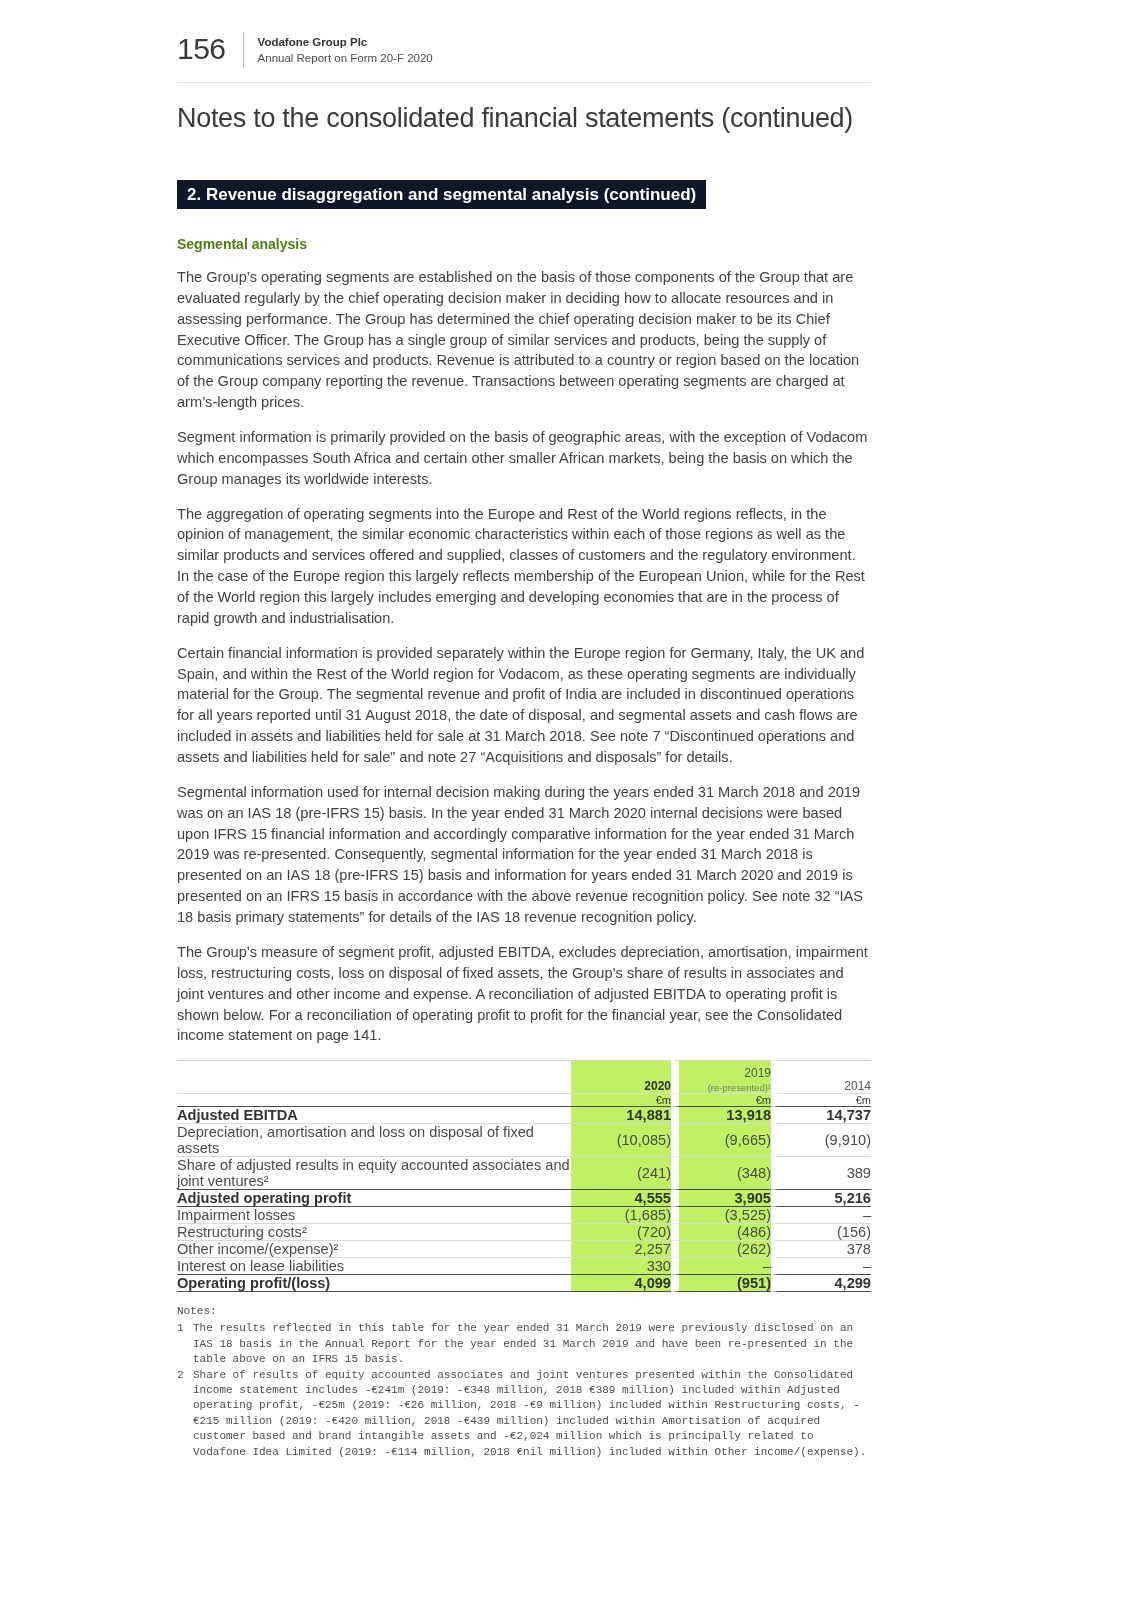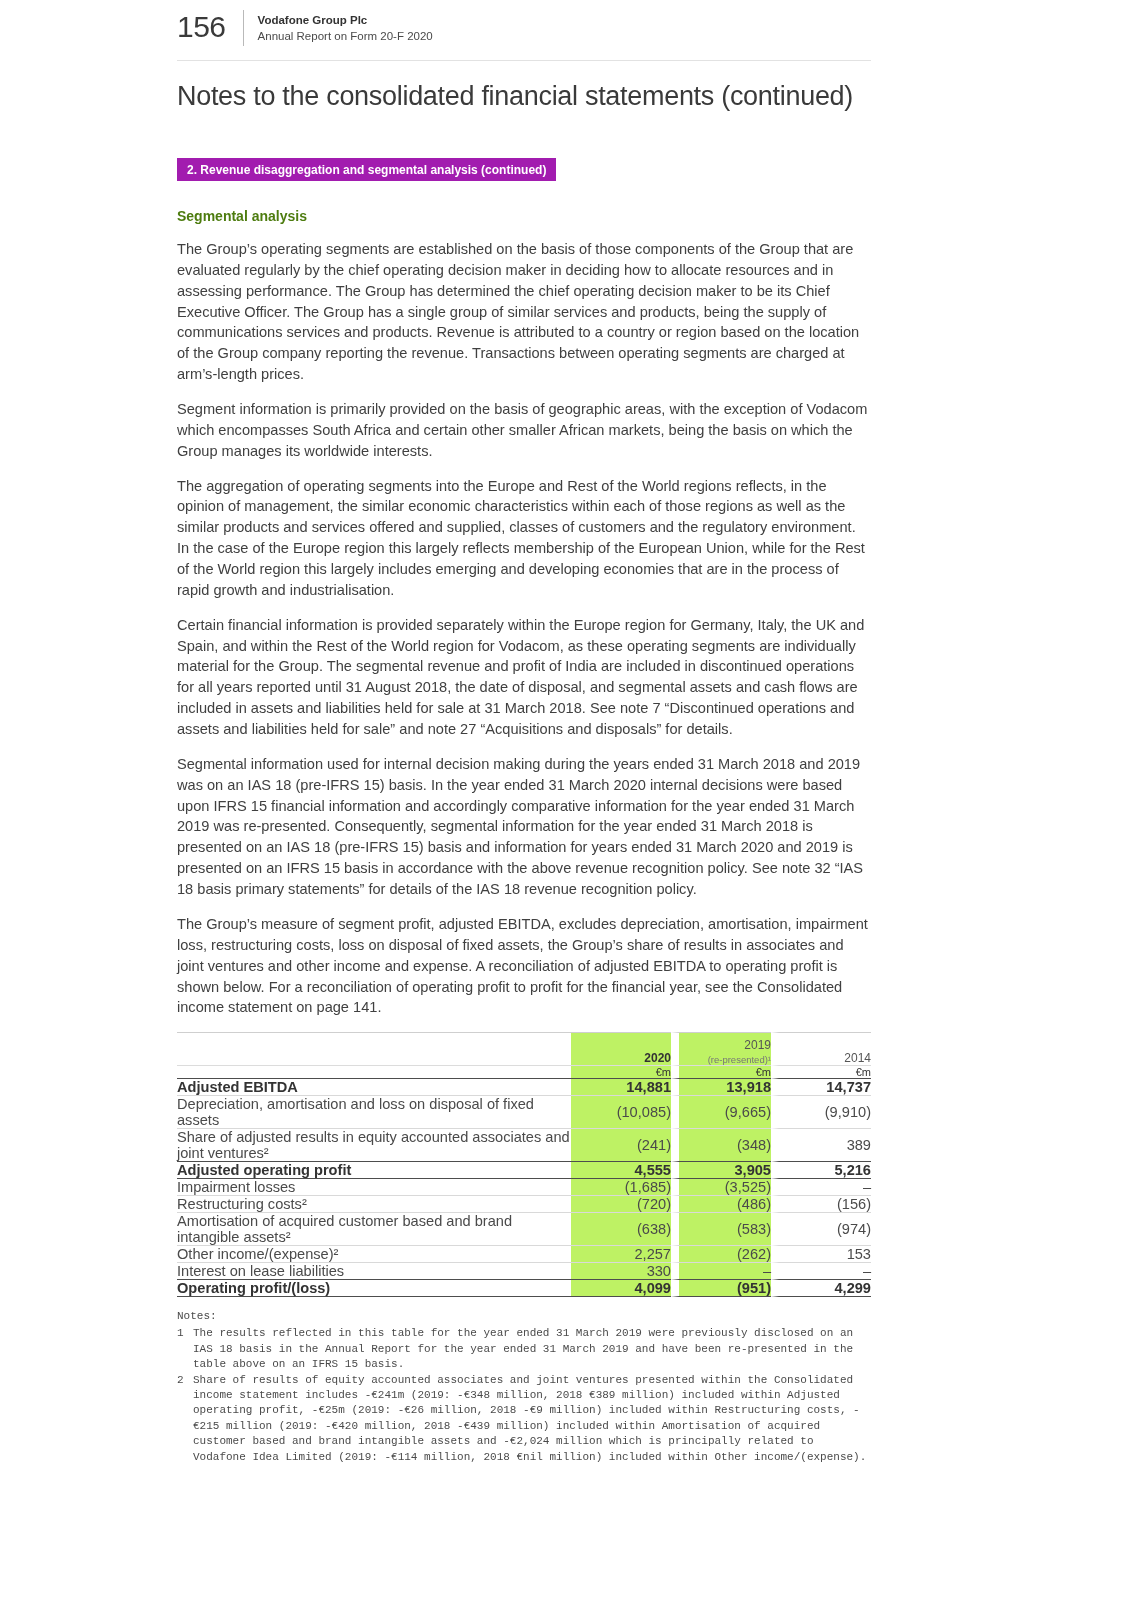--- a/index.html
+++ b/index.html
@@ -1,37 +1,37 @@
 <!DOCTYPE html>
 <html><head>
 <meta charset="utf-8">
 <style>
   * { box-sizing: border-box; }
   html, body { margin: 0; padding: 0; background: #ffffff; }
   body { font-family: "Liberation Sans", sans-serif; color: #4a4a4a; }
   .page {
     width: 908px; min-height: 1606px; margin: 0 auto; background: #fff;
-    padding: 10px 151px 40px 63px; position: relative;
+    padding: 32px 151px 40px 63px; position: relative;
   }
 
   
   .header { display: flex; align-items: flex-start; padding-bottom: 14px; border-bottom: 1px solid #e2e2e2; }
   .page-num { font-size: 30px; color: #3a3a3a; line-height: 1; padding-top: 2px; letter-spacing: -0.5px; }
   .header-divider { width: 1px; height: 36px; background: #b9b9b9; margin: 0 14px 0 17px; }
   .header-meta { padding-top: 3px; font-size: 11.5px; line-height: 1.35; }
   .header-company { font-weight: bold; color: #333; }
   .header-report { color: #4a4a4a; }
 
   
   .doc-title { font-size: 27px; font-weight: 400; color: #3a3a3a; letter-spacing: -0.3px; margin: 20px 0 0 0; }
 
   
   .section-badge {
-    display: inline-block; background: #a21caf; color: #fff;
-    font-size: 12px; font-weight: bold; padding: 5px 10px 4px 10px; margin-top: 46px;
+    display: inline-block; background: #0f172a; color: #fff;
+    font-size: 17px; font-weight: bold; padding: 5px 10px 4px 10px; margin-top: 46px;
   }
 
   
   .section-heading { color: #4d7c0f; font-size: 14px; font-weight: bold; margin: 27px 0 15px 0; }
 
   
   .body-copy p { font-size: 14.6px; line-height: 1.43; margin: 0 0 14px 0; color: #404040; }
 
   
   table.fin { width: 100%; border-collapse: separate; border-spacing: 0; margin-top: 8px; font-size: 14.6px; }
@@ -152,30 +152,24 @@
         <td class="val shade gap">(3,525)</td>
         <td class="val gap">–</td>
       </tr>
       <tr class="bt-light">
         <td class="label">Restructuring costs²</td>
         <td class="val shade">(720)</td>
         <td class="val shade gap">(486)</td>
         <td class="val gap">(156)</td>
       </tr>
       <tr class="bt-light">
-        <td class="label">Amortisation of acquired customer based and brand intangible assets²</td>
-        <td class="val shade">(638)</td>
-        <td class="val shade gap">(583)</td>
-        <td class="val gap">(974)</td>
-      </tr>
-      <tr class="bt-light">
         <td class="label">Other income/(expense)²</td>
         <td class="val shade">2,257</td>
         <td class="val shade gap">(262)</td>
-        <td class="val gap">153</td>
+        <td class="val gap">378</td>
       </tr>
       <tr class="bt-light">
         <td class="label">Interest on lease liabilities</td>
         <td class="val shade">330</td>
         <td class="val shade gap">–</td>
         <td class="val gap">–</td>
       </tr>
       <tr class="bt-dark bb-dark bold-row">
         <td class="label">Operating profit/(loss)</td>
         <td class="val shade">4,099</td>

